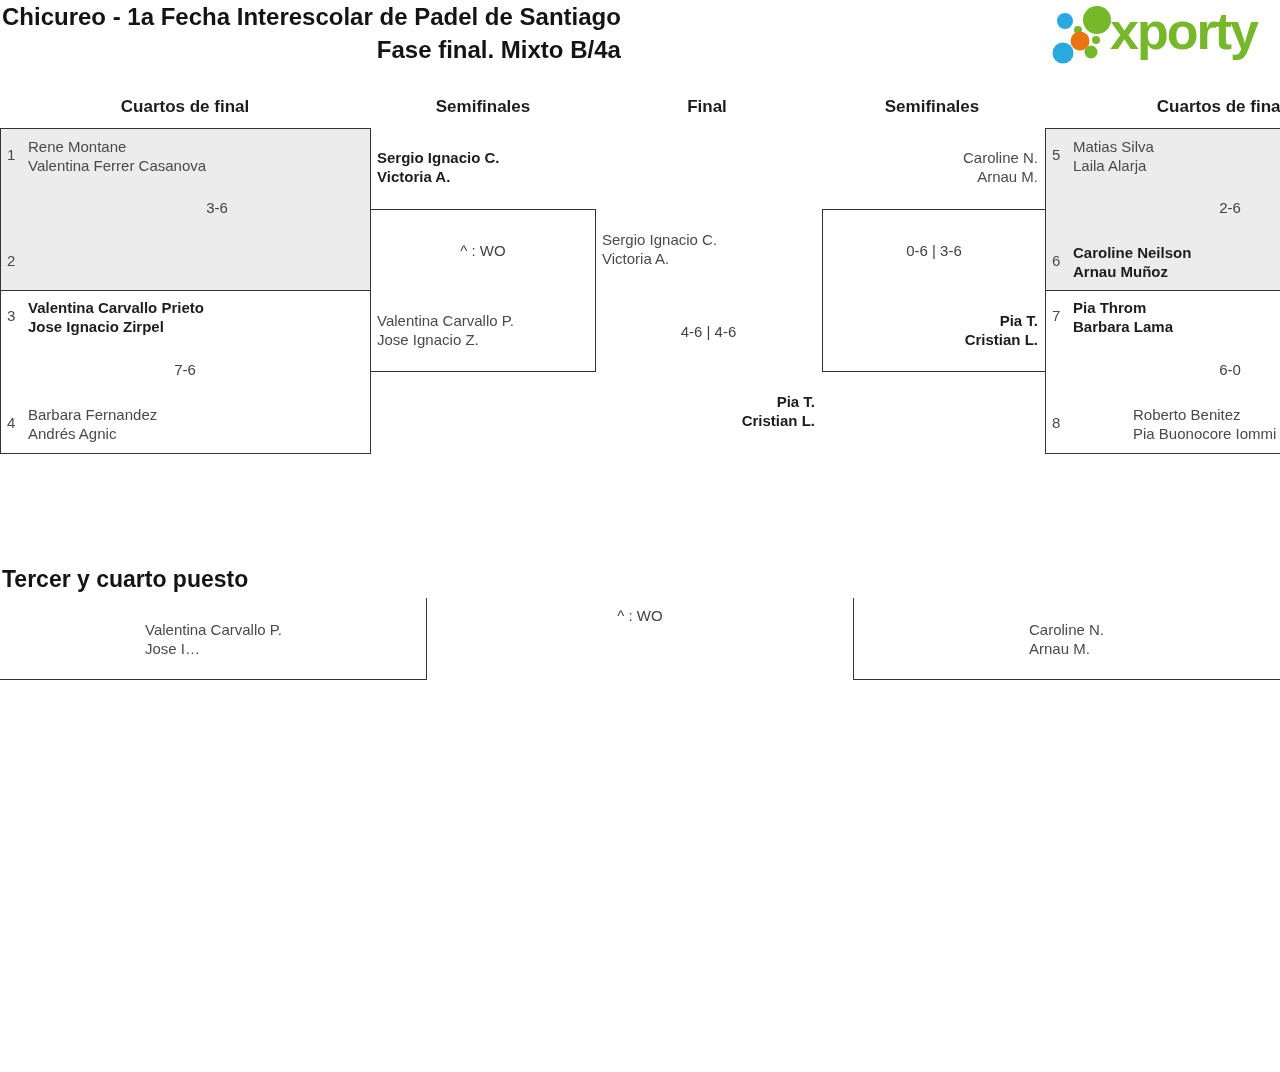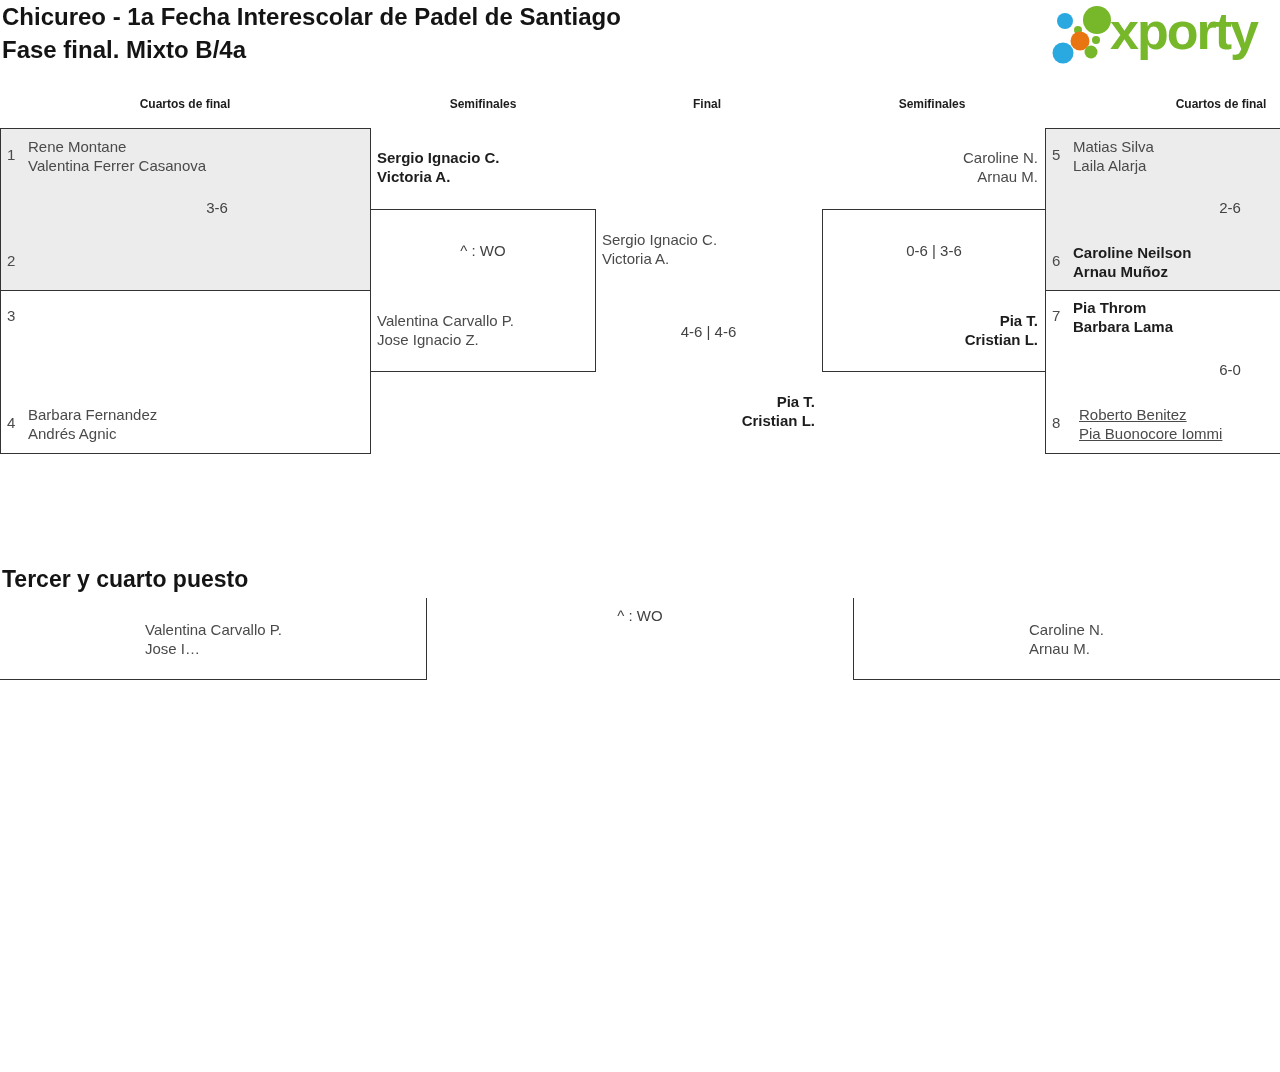--- a/index.html
+++ b/index.html
@@ -4,22 +4,22 @@
 <title>Bracket</title>
 <style>
   html,body{margin:0;padding:0;}
   body{
     width:1280px;height:1072px;background:#ffffff;
     font-family:"Liberation Sans", sans-serif;
     -webkit-font-smoothing:antialiased;
   }
   .page{position:relative;width:1280px;height:1072px;overflow:hidden;background:#fff;}
   .abs{position:absolute;}
-  .title{left:2px;top:0;font-size:24px;line-height:33px;font-weight:bold;color:#141414;white-space:nowrap;}
-  .round-header{font-size:12px;font-weight:bold;color:#1d1d1d;white-space:nowrap;transform:translateX(-50%);}
+  .title{left:2px;top:0;font-size:24px;line-height:33px;font-weight:bold;color:#141414;white-space:nowrap;text-align:right;}
+  .round-header{font-size:17px;font-weight:bold;color:#1d1d1d;white-space:nowrap;transform:translateX(-50%);}
   .box{position:absolute;border:1px solid #333;box-sizing:border-box;background:#fff;}
   .gray{background:#ececec;}
   .qfm{box-sizing:border-box;height:162px;}
   .qfm.first{border-bottom:1px solid #333;}
   .lshape{position:absolute;box-sizing:border-box;background:transparent;}
   .l-left{border-right:1px solid #333;border-bottom:1px solid #333;}
   .l-right{border-left:1px solid #333;border-bottom:1px solid #333;}
   .names{font-size:15px;line-height:19px;white-space:nowrap;}
   .reg{color:#4a4a4a;font-weight:normal;}
   .bold{color:#1d1d1d;font-weight:bold;}
@@ -72,20 +72,25 @@
 
   <div class="abs seed" style="left:7px;top:146px;">1</div>
   <div class="abs names reg" style="left:28px;top:137px;">
     <div>Rene Montane</div>
     <div>Valentina Ferrer Casanova</div>
   </div>
   <div class="abs score" style="left:0;top:198px;width:434px;">3-6</div>
   <div class="abs seed" style="left:7px;top:252px;">2</div>
 
   <div class="abs seed" style="left:7px;top:307px;">3</div>
+  <div class="abs names bold" style="left:28px;top:298px;">
+    <div>Valentina Carvallo Prieto</div>
+    <div>Jose Ignacio Zirpel</div>
+  </div>
+  <div class="abs score" style="left:0;top:360px;width:370px;">7-6</div>
   <div class="abs seed" style="left:7px;top:414px;">4</div>
   <div class="abs names reg" style="left:28px;top:405px;">
     <div>Barbara Fernandez</div>
     <div>Andrés Agnic</div>
   </div>
 
   <div class="abs seed" style="left:1052px;top:146px;">5</div>
   <div class="abs names reg" style="left:1073px;top:137px;">
     <div>Matias Silva</div>
     <div>Laila Alarja</div>
@@ -97,21 +102,21 @@
     <div>Arnau Muñoz</div>
   </div>
 
   <div class="abs seed" style="left:1052px;top:307px;">7</div>
   <div class="abs names bold" style="left:1073px;top:298px;">
     <div>Pia Throm</div>
     <div>Barbara Lama</div>
   </div>
   <div class="abs score" style="left:1045px;top:360px;width:370px;">6-0</div>
   <div class="abs seed" style="left:1052px;top:414px;">8</div>
-  <div class="abs names reg" style="left:1079px;top:405px;text-decoration:underline;">
+  <div class="abs names reg" style="left:1133px;top:405px;">
     <div>Roberto Benitez</div>
     <div>Pia Buonocore Iommi</div>
   </div>
 
   <div class="abs names bold" style="left:377px;top:148px;">
     <div>Sergio Ignacio C.</div>
     <div>Victoria A.</div>
   </div>
   <div class="abs score" style="left:370px;top:241px;width:226px;">^ : WO</div>
   <div class="abs names reg" style="left:377px;top:311px;">

